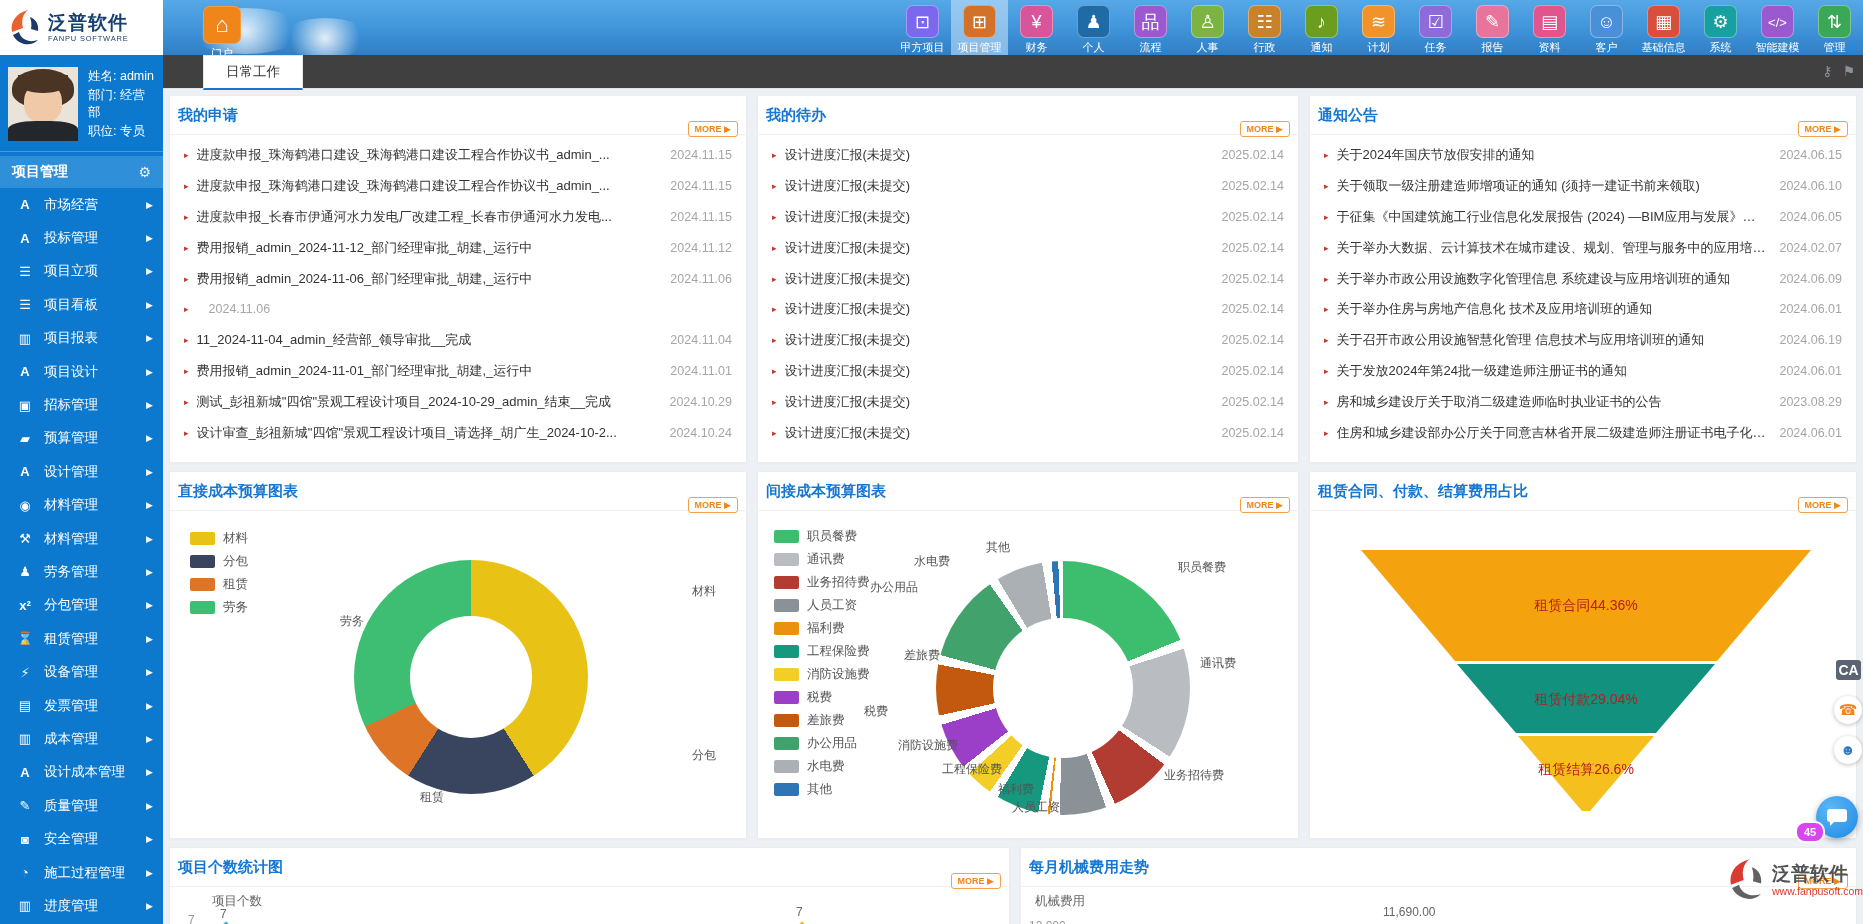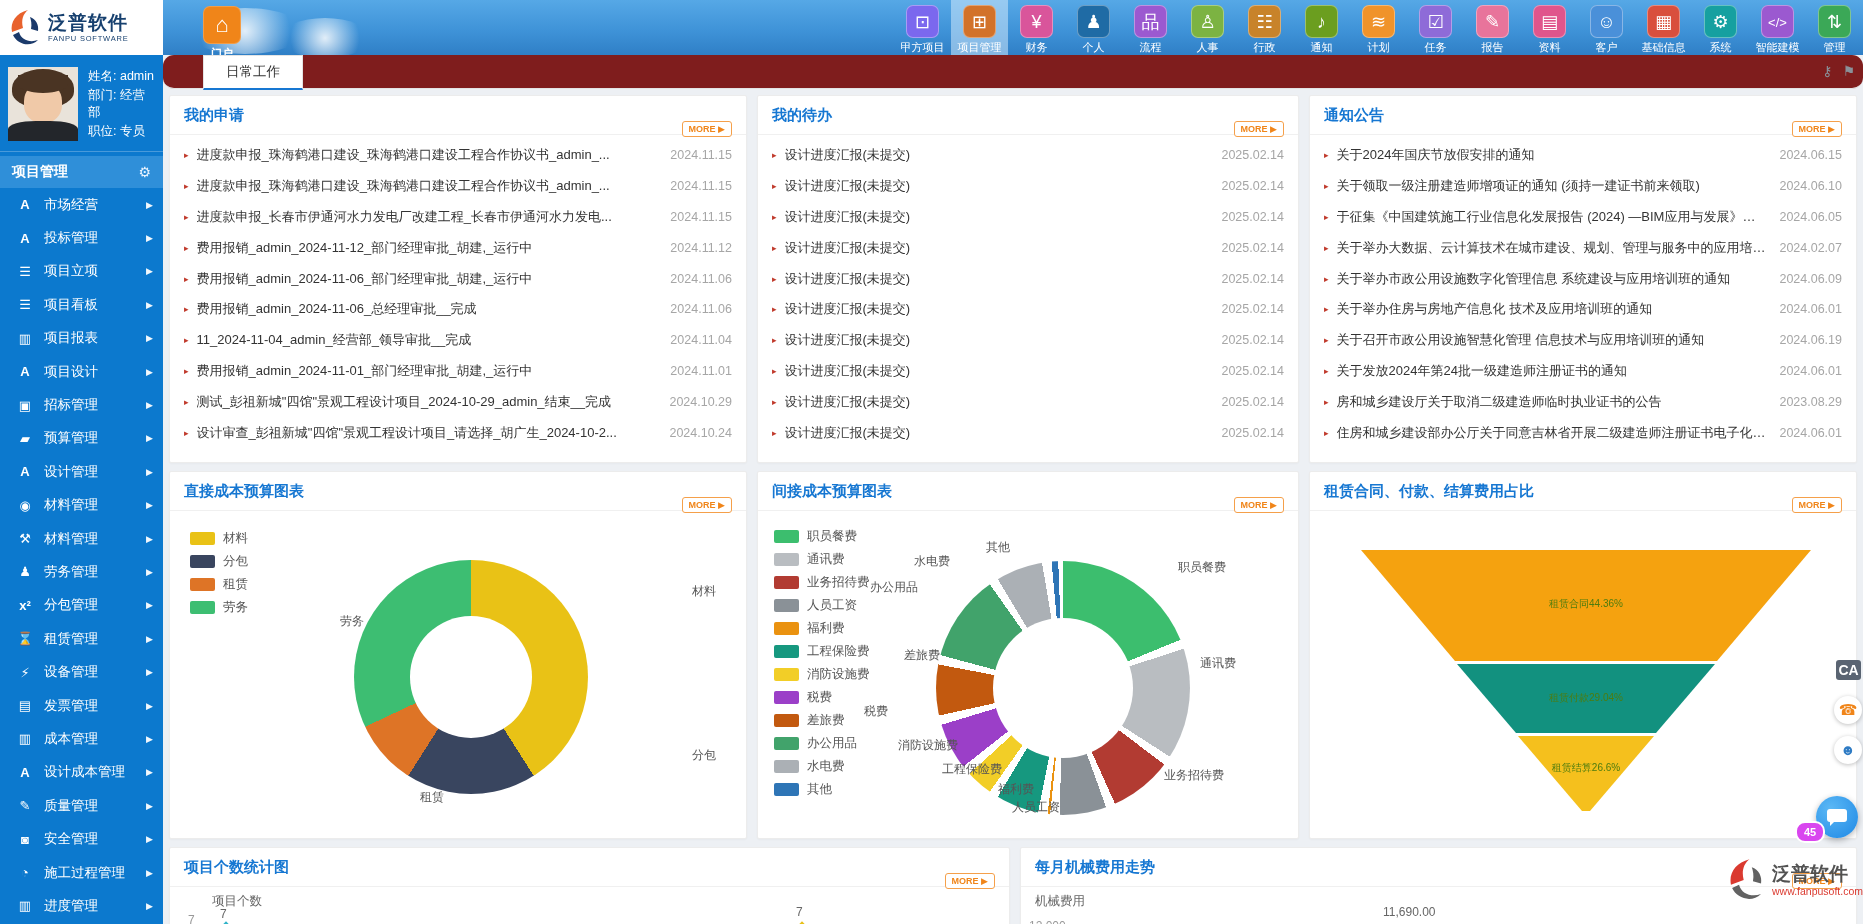--- a/index.html
+++ b/index.html
@@ -9,21 +9,21 @@
   .header{position:absolute;left:0;top:0;width:1863px;height:55px;
           background:linear-gradient(180deg,#56A8E6 0%,#3F93D8 55%,#2F7FC6 100%);overflow:hidden;z-index:30;}
   .cloud{position:absolute;border-radius:50%;background:radial-gradient(circle,rgba(255,255,255,.85),rgba(255,255,255,0) 70%);}
   .logo-box{position:absolute;left:0;top:0;width:163px;height:55px;background:#fff;display:flex;align-items:center;gap:6px;padding-left:8px;box-sizing:border-box;}
   .logo-text{display:flex;flex-direction:column;line-height:1;}
   .logo-title{font-size:19px;font-weight:bold;color:#17406F;letter-spacing:1px;}
   .logo-sub{font-size:7.5px;color:#17406F;letter-spacing:.8px;margin-top:3px;}
   .portal{position:absolute;left:200px;top:6px;width:44px;text-align:center;}
   .portal-ic{width:36px;height:36px;margin:0 auto;border-radius:7px;background:#F08519;border:1px solid #fff3;
              color:#fff;font-size:22px;line-height:36px;text-align:center;}
-  .portal-lb{font-size:11px;color:#fff;margin-top:2px;font-weight:bold;}
+  .portal-lb{font-size:11px;color:#fff;margin-top:2px;}
   .nav-icons{position:absolute;right:0;top:0;height:55px;display:flex;align-items:flex-start;}
   .nav-item{width:57px;height:55px;padding-top:5px;box-sizing:border-box;text-align:center;cursor:pointer;}
   .nav-item.active{background:rgba(205,232,252,.55);}
   .nav-ic{width:33px;height:33px;margin:0 auto;border-radius:7px;color:#fff;font-size:18px;line-height:33px;text-align:center;border:1px solid rgba(255,255,255,.35);box-sizing:border-box;}
   .nav-lb{font-size:11px;color:#fff;margin-top:2px;white-space:nowrap;}
   
   .sidebar{position:absolute;left:0;top:55px;width:163px;height:869px;background:#0C79CE;z-index:20;}
   .user-card{display:flex;padding:12px 6px 10px 8px;border-bottom:1px solid rgba(255,255,255,.25);}
   .avatar{width:70px;height:74px;background:#E9E3DA;position:relative;overflow:hidden;flex:none;}
   .av-hair{position:absolute;left:4px;top:2px;width:62px;height:38px;background:#4A3423;border-radius:50% 50% 40% 40%;}
@@ -34,48 +34,48 @@
   .menu-title{height:32px;background:#2F8FD9;display:flex;align-items:center;justify-content:space-between;
               padding:0 12px;color:#fff;font-weight:bold;font-size:14px;margin-top:4px;}
   .menu-gear{font-size:14px;color:#EAF4FF;}
   .menu-list{list-style:none;margin:0;padding:0;}
   .menu-item{height:33.4px;display:flex;align-items:center;padding:0 10px 0 14px;color:#fff;font-size:13.5px;cursor:pointer;}
   .mi-ic{width:22px;font-size:13px;text-align:center;margin-right:8px;flex:none;font-weight:bold;}
   .mi-lb{flex:1;white-space:nowrap;overflow:hidden;}
   .mi-arrow{font-size:9px;color:rgba(255,255,255,.95);}
   
   .main{position:absolute;left:163px;top:55px;right:0;bottom:0;}
-  .tabbar{height:33px;background:#7f1d1d;border-bottom:1px solid #E4E4E4;position:relative;border-radius:11px;}
+  .tabbar{height:33px;background:#404040;border-bottom:1px solid #E4E4E4;position:relative;}
   .tab{position:absolute;left:40px;top:0;height:32px;line-height:32px;padding:0 22px;background:#fff;
        border:1px solid #E4E4E4;border-bottom:2px solid #1677D2;font-size:13.5px;color:#333;}
   .tab-icons{position:absolute;right:8px;top:8px;color:#8a9199;font-size:14px;display:flex;gap:10px;}
   .content{padding:6px;display:flex;flex-direction:column;gap:8px;}
   .grid3{display:grid;grid-template-columns:578px 542px 1fr;gap:10px;}
   .grid2{display:grid;grid-template-columns:841px 1fr;gap:10px;}
   .panel{background:#fff;border:1px solid #ECECEC;border-radius:2px;box-shadow:0 1px 2px rgba(0,0,0,.03);overflow:hidden;}
-  .p-head{height:38px;display:flex;align-items:center;justify-content:space-between;padding:0 14px;border-bottom:1px solid #F0F0F0;}
+  .p-head{height:38px;display:flex;align-items:center;justify-content:space-between;padding:0 8px;border-bottom:1px solid #F0F0F0;}
   .p-title{font-size:15px;font-weight:bold;color:#1677D2;}
   .more-btn{font-size:9px;font-weight:bold;color:#F08519;border:1px solid #F5A04A;border-radius:3px;
             padding:2px 6px;background:#fff;cursor:pointer;white-space:nowrap;margin-top:28px;}
   .p-body{position:relative;}
   .list{list-style:none;margin:0;padding:5px 14px 0 14px;}
   .list-row{height:30.8px;display:flex;align-items:center;cursor:pointer;}
   .bullet{color:#C0392B;font-size:9px;margin-right:8px;flex:none;}
   .row-text{flex:1;font-size:13px;color:#333;white-space:nowrap;overflow:hidden;text-overflow:ellipsis;}
   .row-date{color:#A6A6A6;font-size:12.5px;margin-left:12px;flex:none;}
   .chart-body{position:relative;height:328px;}
   .legend{position:absolute;display:flex;flex-direction:column;}
   .lg-item{height:23px;display:flex;align-items:center;gap:8px;}
   .lg-sw{width:25px;height:13px;border-radius:2px;flex:none;}
   .lg-lb{font-size:12.5px;color:#555;white-space:nowrap;}
   .donut{position:absolute;border-radius:50%;}
   .donut-hole{position:absolute;background:#fff;border-radius:50%;}
   .callout{position:absolute;font-size:12px;color:#555;white-space:nowrap;}
   .funnel-seg{position:absolute;left:0;top:0;width:544px;height:328px;}
-  .funnel-lb{position:absolute;color:#4d7c0f;font-size:10px;transform:translateX(-50%);white-space:nowrap;}
+  .funnel-lb{position:absolute;color:#b91c1c;font-size:14px;transform:translateX(-50%);white-space:nowrap;}
   
   .axis-lb{position:absolute;font-size:12.5px;color:#666;}
   .tick-lb{position:absolute;font-size:12px;color:#999;}
   .val-lb{position:absolute;font-size:12px;color:#666;}
   .marker{position:absolute;width:8px;height:8px;transform:rotate(45deg);}
   
   .float-ca{position:absolute;left:1836px;top:660px;width:25px;height:20px;background:#5A6472;color:#fff;
             font-size:14px;font-weight:bold;text-align:center;line-height:20px;border-radius:3px;z-index:40;}
   .float-phone{position:absolute;left:1834px;top:696px;width:28px;height:28px;border-radius:50%;background:#fff;
                box-shadow:0 1px 4px rgba(0,0,0,.25);color:#F08519;font-size:15px;text-align:center;line-height:28px;z-index:40;}
@@ -360,21 +360,20 @@
                 <span class="row-text">费用报销_admin_2024-11-12_部门经理审批_胡建,_运行中</span>
                 <span class="row-date">2024.11.12</span>
               </li>
               <li class="list-row">
                 <span class="bullet">▸</span>
                 <span class="row-text">费用报销_admin_2024-11-06_部门经理审批_胡建,_运行中</span>
                 <span class="row-date">2024.11.06</span>
               </li>
               <li class="list-row">
                 <span class="bullet">▸</span>
-                <span class="row-text">费用报销_admin_2024-11-06_总经理审批__完成</span>
                 <span class="row-date">2024.11.06</span>
               </li>
               <li class="list-row">
                 <span class="bullet">▸</span>
                 <span class="row-text">11_2024-11-04_admin_经营部_领导审批__完成</span>
                 <span class="row-date">2024.11.04</span>
               </li>
               <li class="list-row">
                 <span class="bullet">▸</span>
                 <span class="row-text">费用报销_admin_2024-11-01_部门经理审批_胡建,_运行中</span>

